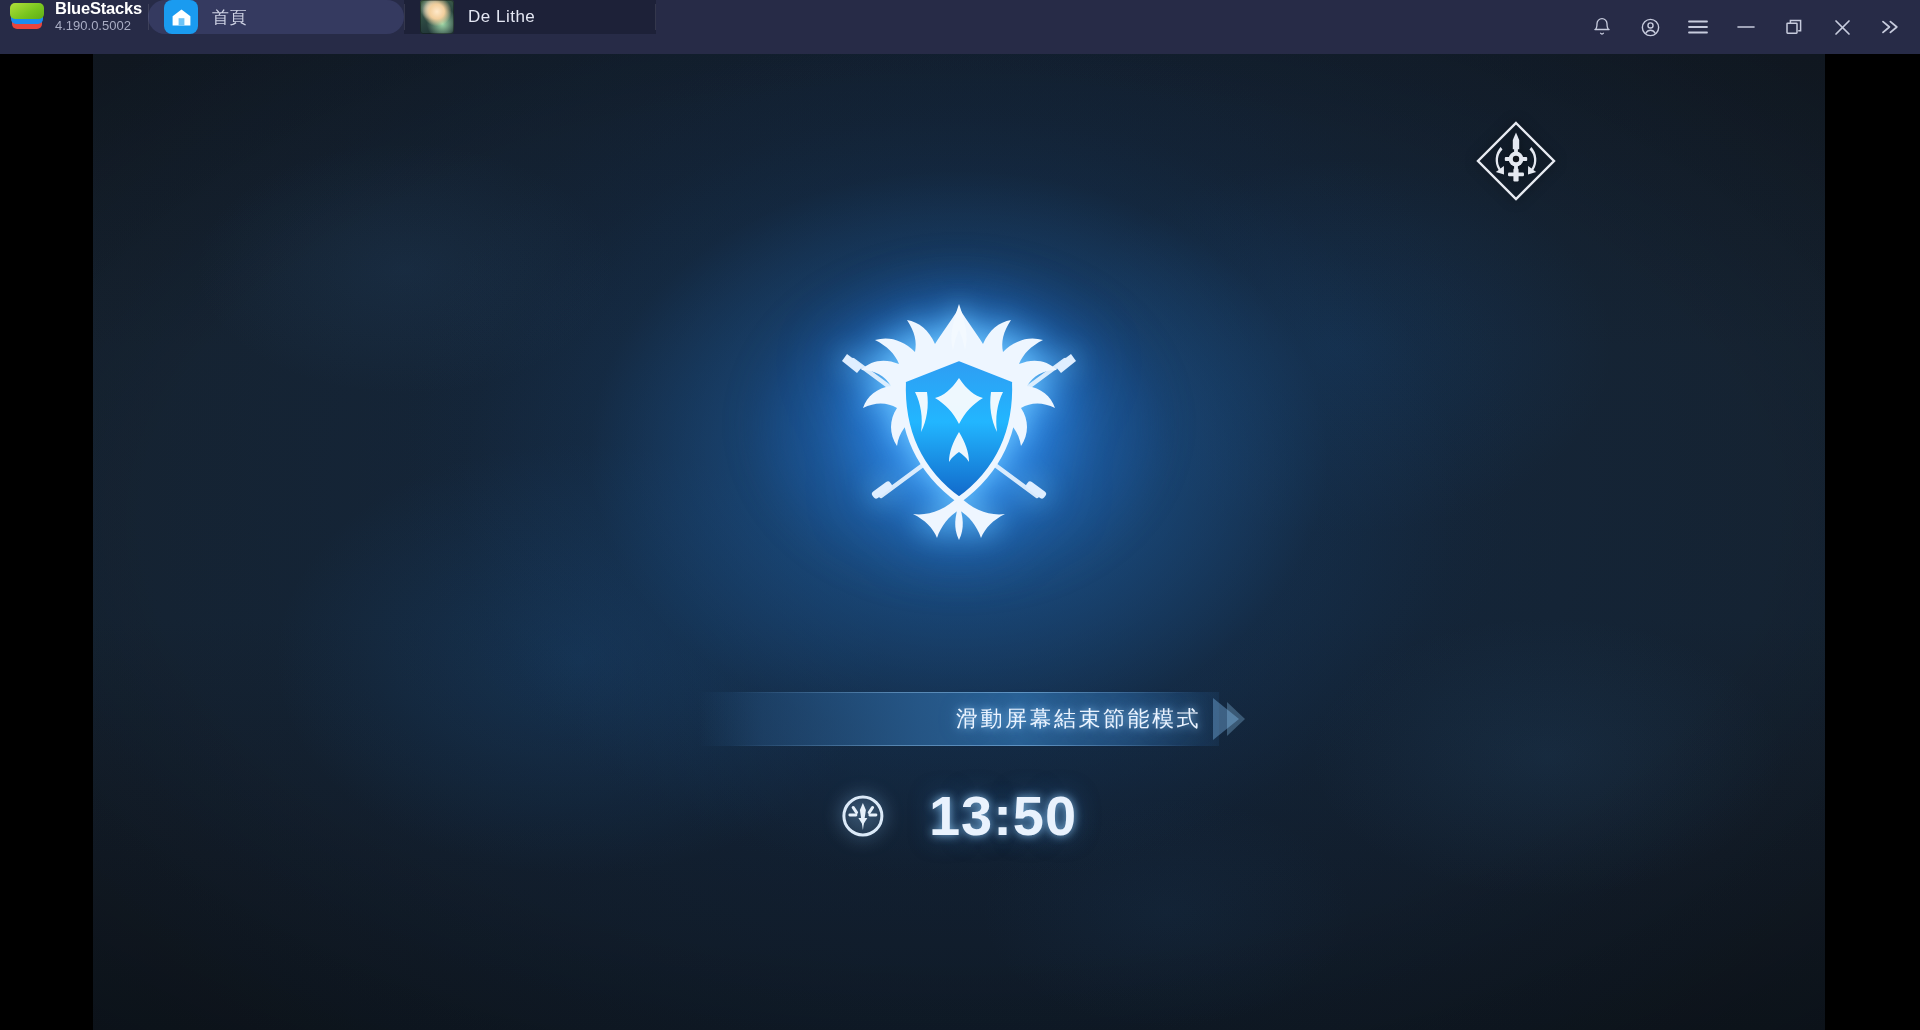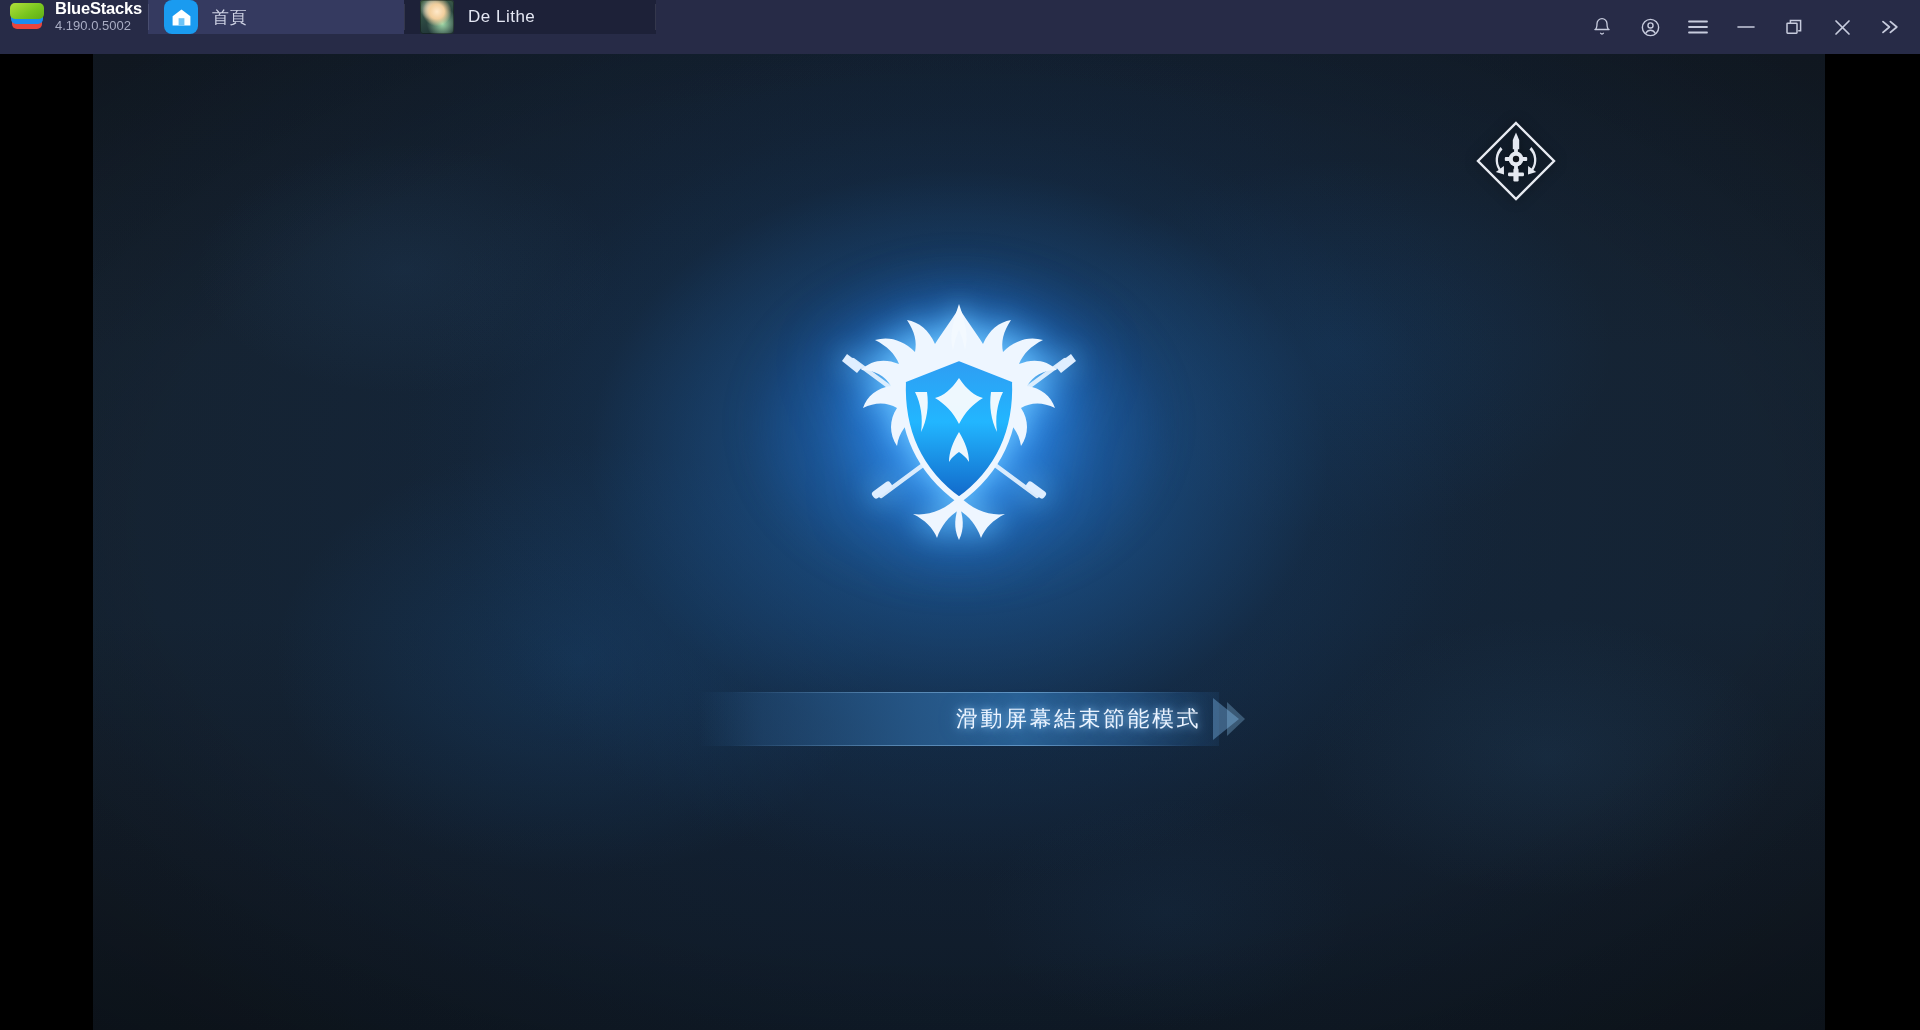--- a/index.html
+++ b/index.html
@@ -83,21 +83,21 @@
     position: relative;
   }
   .tab + .tab::before,
   .tab::before {
     content: "";
     position: absolute;
     left: 0; top: 4px; bottom: 4px;
     width: 1px;
     background: rgba(255,255,255,0.10);
   }
-  .tab-home { width: 256px; background: #353a60; }
+  .tab-home { width: 256px; background: #353a60; border-radius: 21px; }
   .tab-game { width: 252px; background: #1d2138; }
   .tab-game::after {
     content: "";
     position: absolute;
     right: 0; top: 4px; bottom: 4px;
     width: 1px;
     background: rgba(255,255,255,0.10);
   }
 
   .tab-icon-home {
@@ -526,17 +526,31 @@
 
       <div class="banner">
         <div class="banner-bg"></div>
         <svg class="banner-chevron" viewBox="0 0 54 54">
           <path d="M10 6 L36 27 L10 48 Z" fill="rgba(118,176,226,0.42)"></path>
           <path d="M24 10 L42 27 L24 44 Z" fill="rgba(150,205,245,0.30)"></path>
         </svg>
         <span class="banner-text">滑動屏幕結束節能模式</span>
       </div>
 
+      <div class="clockbar">
+        <svg class="clock-icon" viewBox="0 0 44 44">
+          <circle cx="22" cy="22" r="19" fill="none" stroke="#dceaf8" stroke-width="3"></circle>
+          <g fill="#e7f1fb">
+            <path d="M22 9 L25 16 L22 36 L19 16 Z"></path>
+            <path d="M22 31 L26.5 24 L17.5 24 Z"></path>
+            <rect x="12.5" y="11.5" width="3" height="9" rx="1.4" transform="rotate(-34 14 16)"></rect>
+            <rect x="28.5" y="11.5" width="3" height="9" rx="1.4" transform="rotate(34 30 16)"></rect>
+            <rect x="7.5" y="19.5" width="9" height="3" rx="1.4"></rect>
+            <rect x="27.5" y="19.5" width="9" height="3" rx="1.4"></rect>
+          </g>
+        </svg>
+        <span class="clock-time">13:50</span>
+      </div>
 
     </div>
   </div>
 
 </div>
 
 </body></html>

